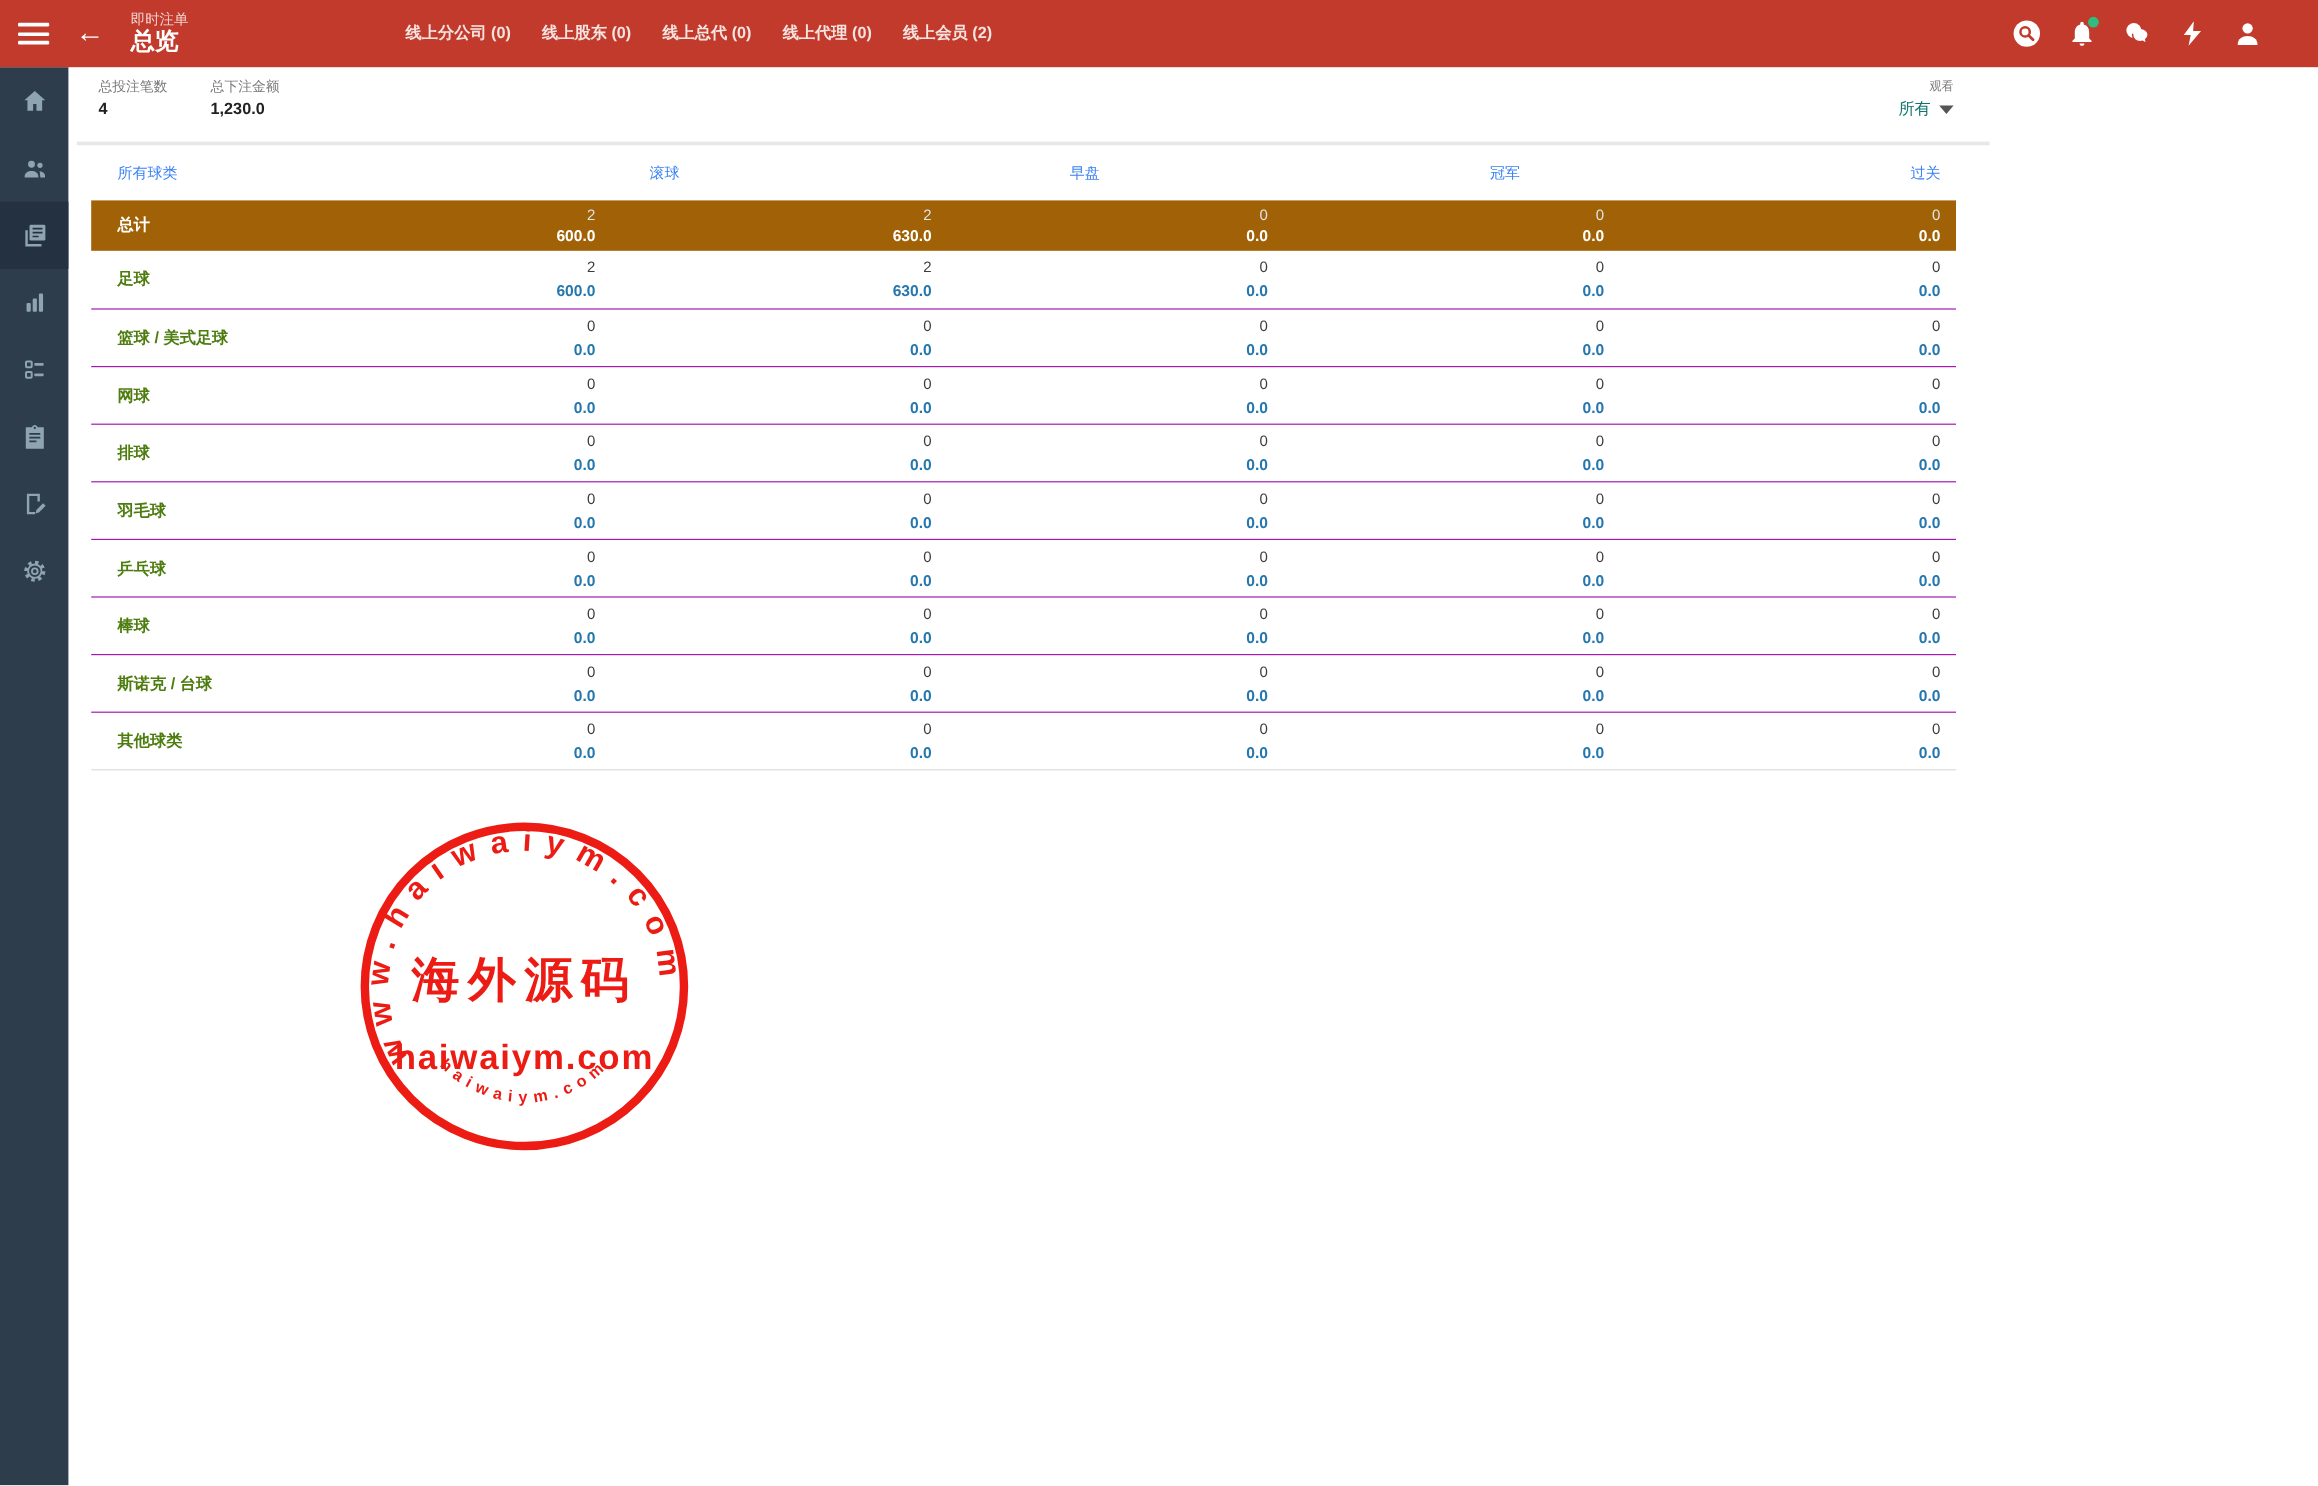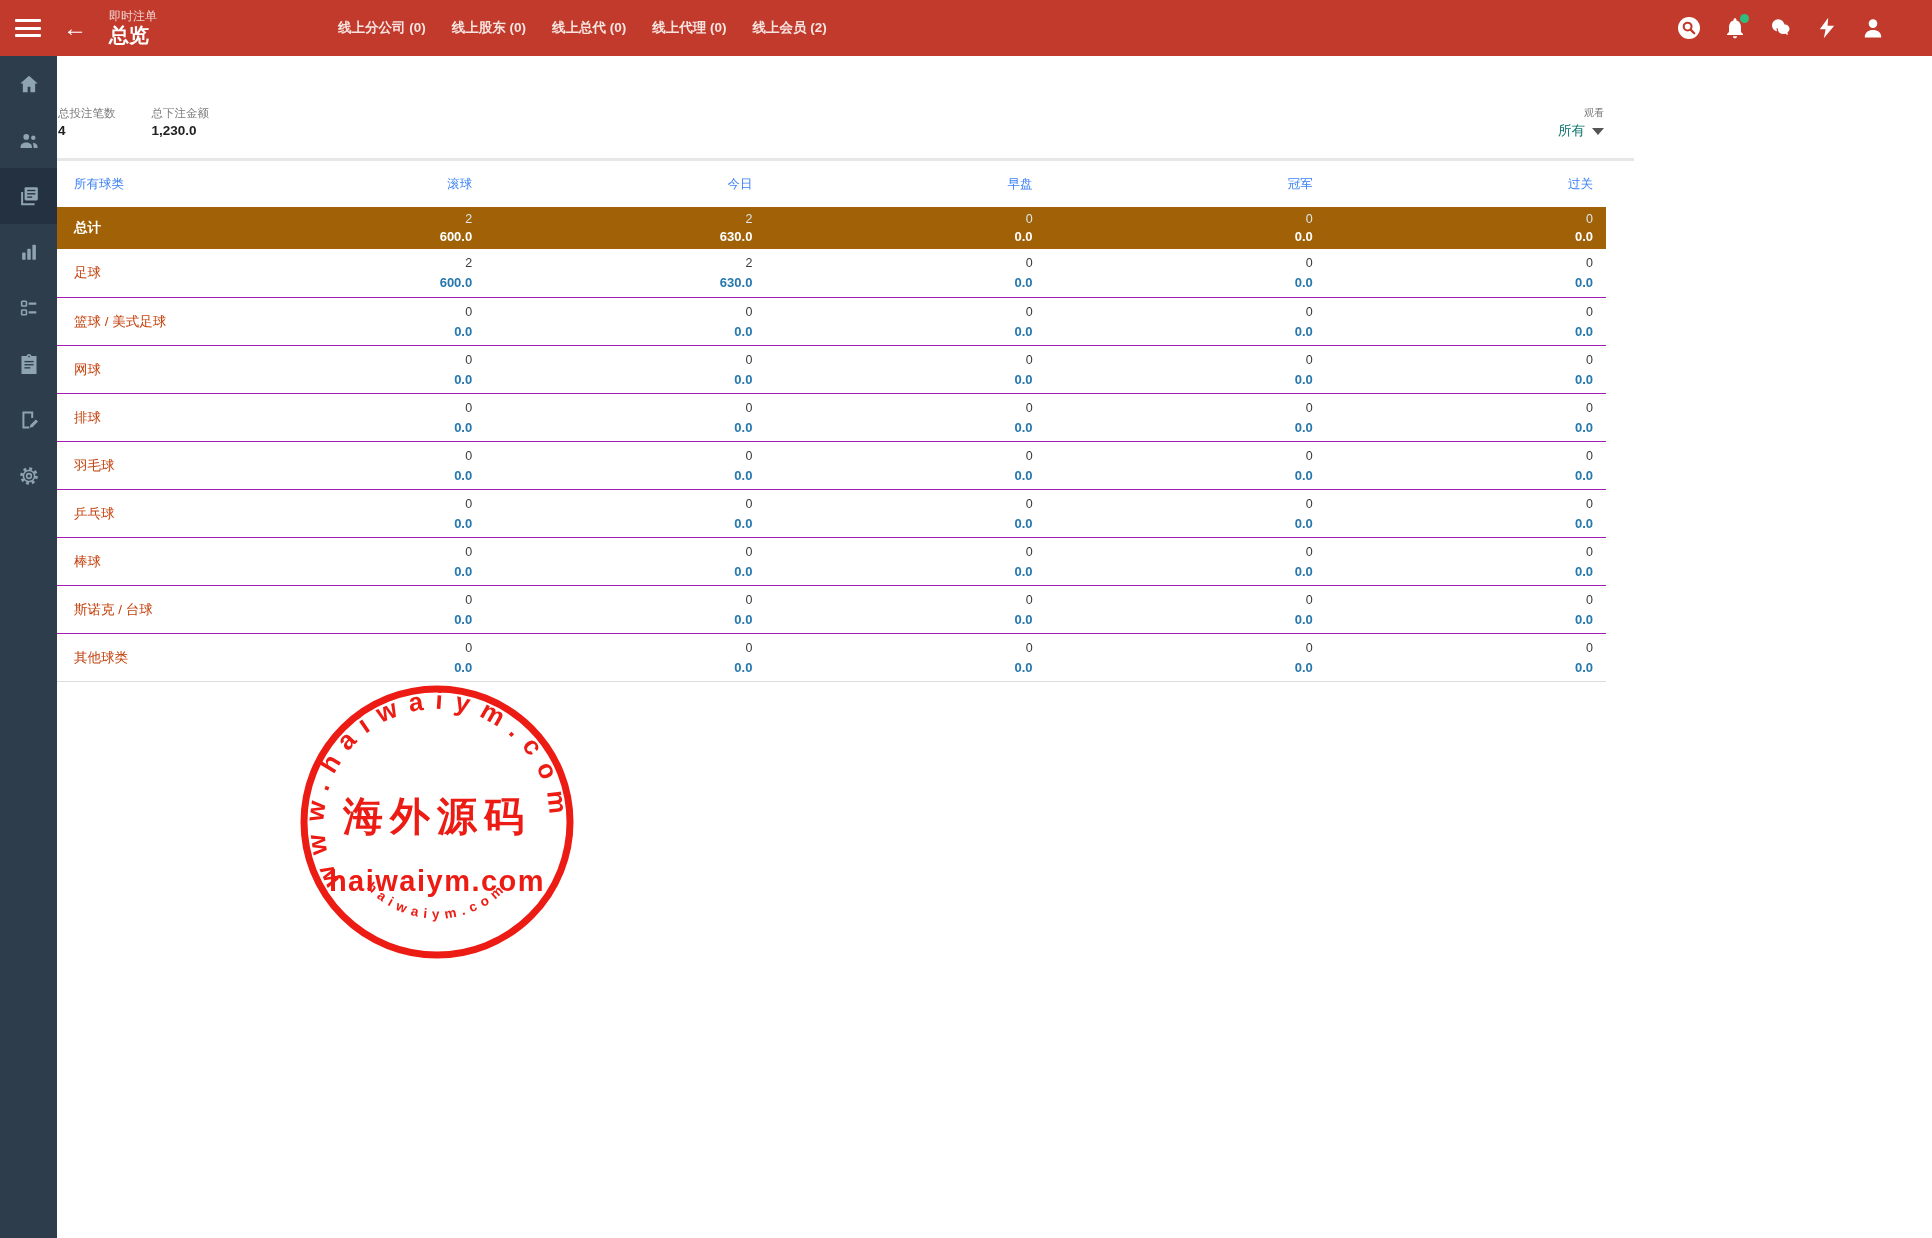--- a/index.html
+++ b/index.html
@@ -22,35 +22,35 @@
   .tb-icon svg { width:24px; height:24px; }
   .green-dot { position:absolute; top:-1px; right:-1px; width:9px; height:9px; border-radius:50%; background:#2fbd7f; }
 
   
   .sidebar { position:absolute; left:0; top:56px; width:57px; height:1182px; background:#2e3d4b; z-index:4; }
   .side-item { width:57px; height:56px; display:flex; align-items:center; justify-content:center; cursor:pointer; }
   .side-item svg { width:22px; height:22px; }
   .side-item.active { background:#233140; }
 
   
-  .main { position:absolute; left:40px; top:56px; width:1594px;margin-top:40px; }
+  .main { position:absolute; left:64px; top:56px; width:1594px; }
   .stats-bar { position:relative; height:62px; padding:9px 30px 0 18px; }
   .stats-group { display:flex; gap:36px; }
   .stat-label { font-size:11.5px; color:#7a7a7a; line-height:16px; }
   .stat-value { font-size:13.5px; color:#212121; font-weight:bold; line-height:19px; }
   .viewer { position:absolute; right:30px; top:9px; text-align:right; }
   .viewer-label { font-size:10px; color:#7a7a7a; line-height:16px; }
   .viewer-select { font-size:13.5px; color:#0f766e; font-weight:normal; cursor:pointer; line-height:19px; }
   .viewer-caret { display:inline-block; margin-left:7px; width:0; height:0; border-left:6px solid transparent; border-right:6px solid transparent; border-top:7px solid #555; vertical-align:middle; }
   .stats-divider { height:3px; background:#e7e7e7; }
 
   
   .table { margin:0 28px 0 12px; }
   .trow { display:flex; align-items:stretch; padding-right:13px; }
-  .tlabel { flex:0 0 140px; padding-left:22px; display:flex; align-items:center; font-size:13.5px; color:#c2410c; white-space:nowrap; }
+  .tlabel { flex:0 0 140px; padding-left:22px; display:flex; align-items:center; font-size:13.5px; color:#4d7c0f; white-space:nowrap;font-weight:bold; }
   .tcell { flex:1; text-align:right; display:flex; flex-direction:column; justify-content:center; }
   .thead-row { height:46px; }
   .thead-row .tlabel, .thead-row .tcell { font-size:12.5px; color:#3b82f6; font-weight:normal; }
   .total-row { height:42px; background:#a16207; }
   .total-row .tlabel { color:#fff; font-weight:bold; }
   .total-row .count { font-size:12.5px; color:#dde6eb; line-height:17px; }
   .total-row .amount { font-size:13px; color:#fff; font-weight:bold; line-height:17px; }
   .sport-row { height:48px; }
   .sport-row:not(:first-child) { border-top:1px solid #a21caf; }
   .sport-row .count { font-size:12.5px; color:#3c3c3c; line-height:19px; }
@@ -194,21 +194,20 @@
         <div class="viewer-label">观看</div>
         <div class="viewer-select"><span>所有</span><span class="viewer-caret"></span></div>
       </div>
     </div>
     <div class="stats-divider"></div>
 
     <div class="table">
       <div class="trow thead-row">
         <div class="tlabel">所有球类</div>
         <div class="tcell">滚球</div>
-        <div class="tcell">今日</div>
         <div class="tcell">早盘</div>
         <div class="tcell">冠军</div>
         <div class="tcell">过关</div>
       </div>
 
       <div class="trow total-row">
         <div class="tlabel">总计</div>
         <div class="tcell">
             <div class="count">2</div>
             <div class="amount">600.0</div>

